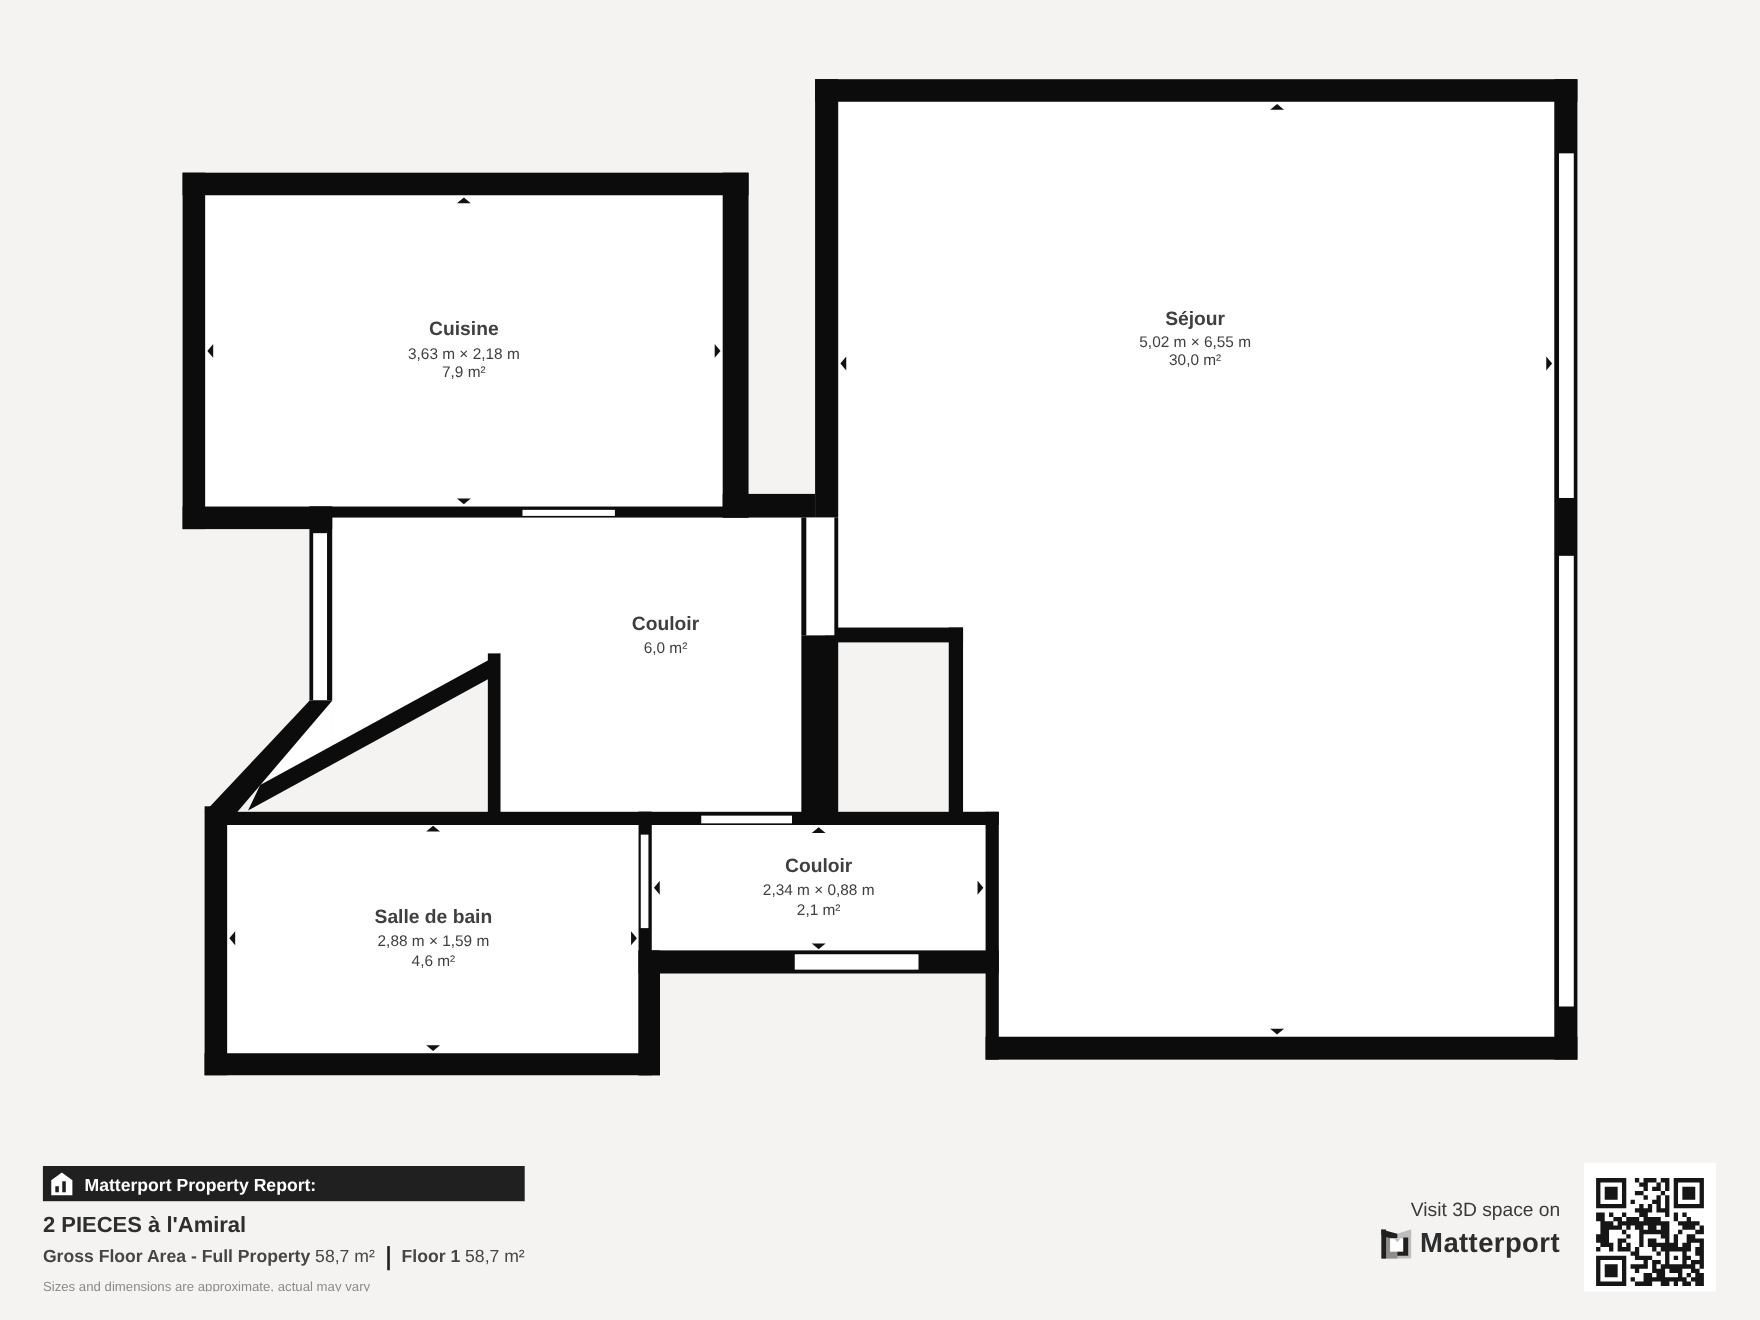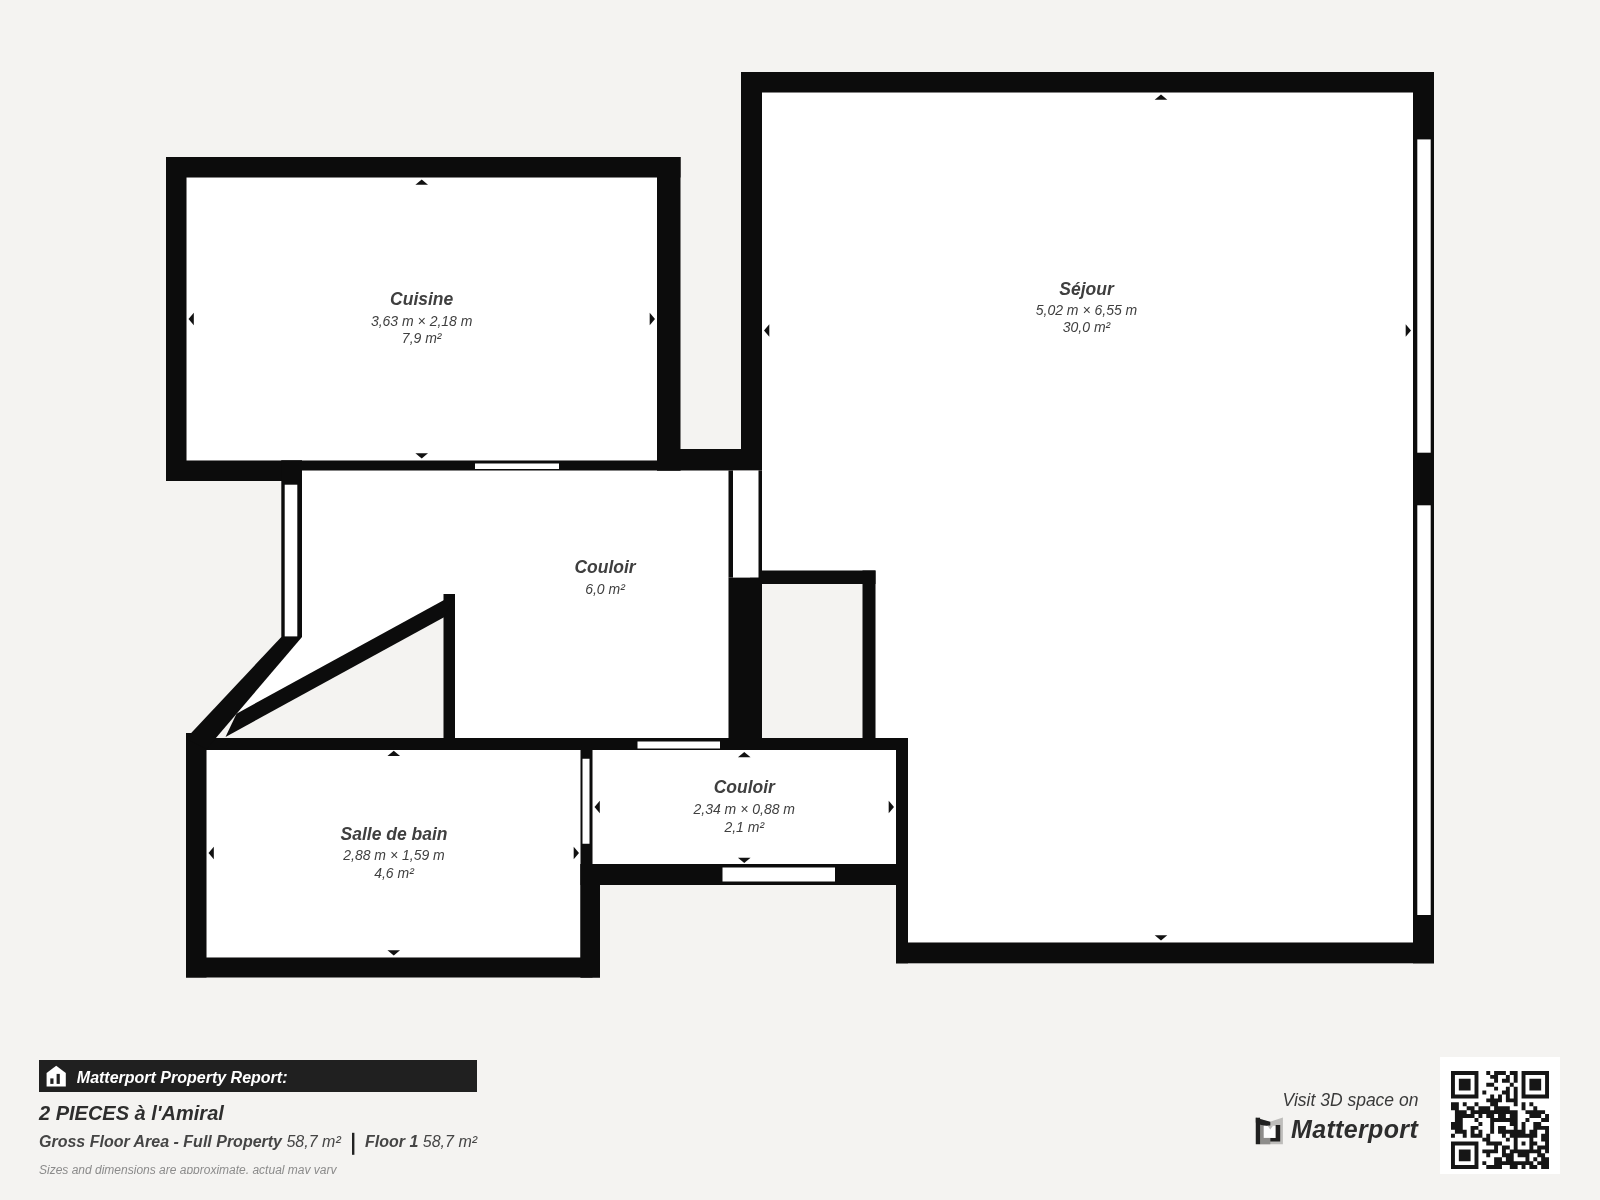--- a/index.html
+++ b/index.html
@@ -1,16 +1,16 @@
 <!DOCTYPE html>
 <html><head>
 <meta charset="utf-8">
 <style>
 html,body{margin:0;padding:0;width:1600px;height:1200px;background:#f4f3f1;font-family:"Liberation Sans",sans-serif;}
-#page{position:relative;width:1600px;height:1174px;overflow:hidden;font-style:italic;}
+#page{position:relative;width:1600px;height:1174px;overflow:hidden;}
 </style>
 </head>
 <body>
 <div id="page">
 <svg width="1600" height="1200" viewBox="0 0 1600 1200" style="position:absolute;left:0;top:0">
 <polygon points="186.5,177.5 657,177.5 657,460.5 186.5,460.5" fill="#ffffff"></polygon>
 <polygon points="762,92.5 1413,92.5 1413,942.5 908,942.5 908,738 875.5,738 875.5,584 762,584" fill="#ffffff"></polygon>
 <polygon points="302,470.5 729,470.5 729,740 455,740 455,594 302,678" fill="#ffffff"></polygon>
 <polygon points="302,637 302,678 236,714.3" fill="#ffffff"></polygon>
 <polygon points="206.5,748.75 581,748.75 581,957.5 206.5,957.5" fill="#ffffff"></polygon>

